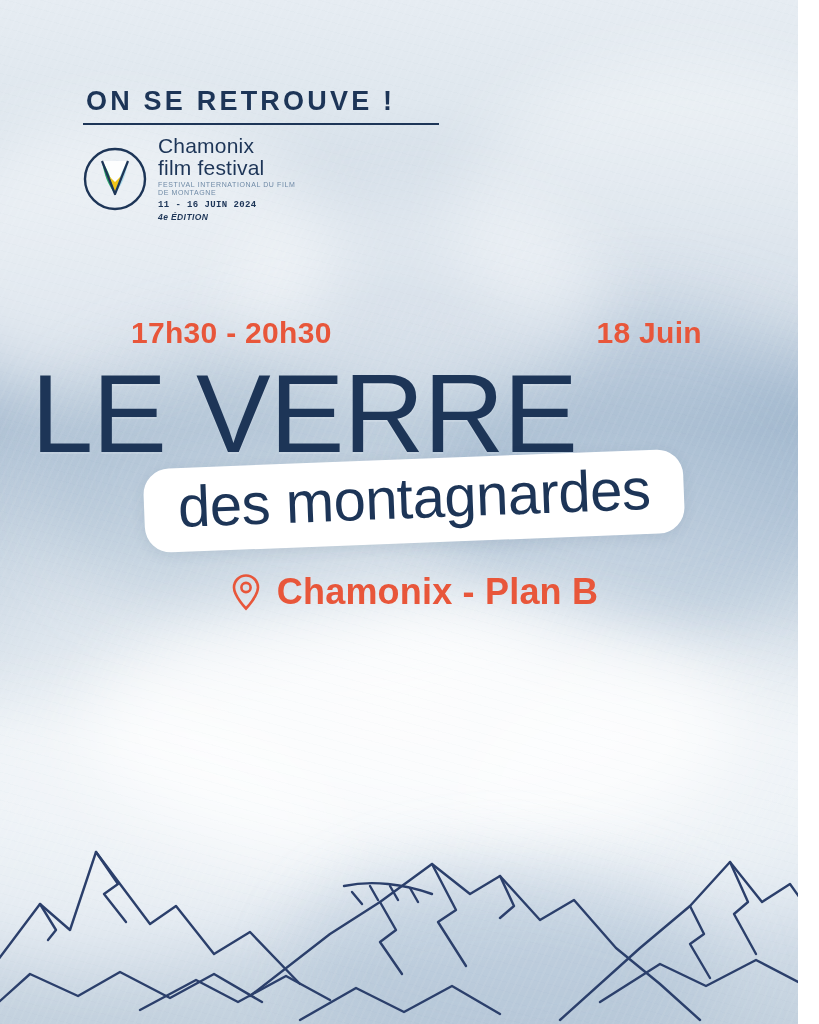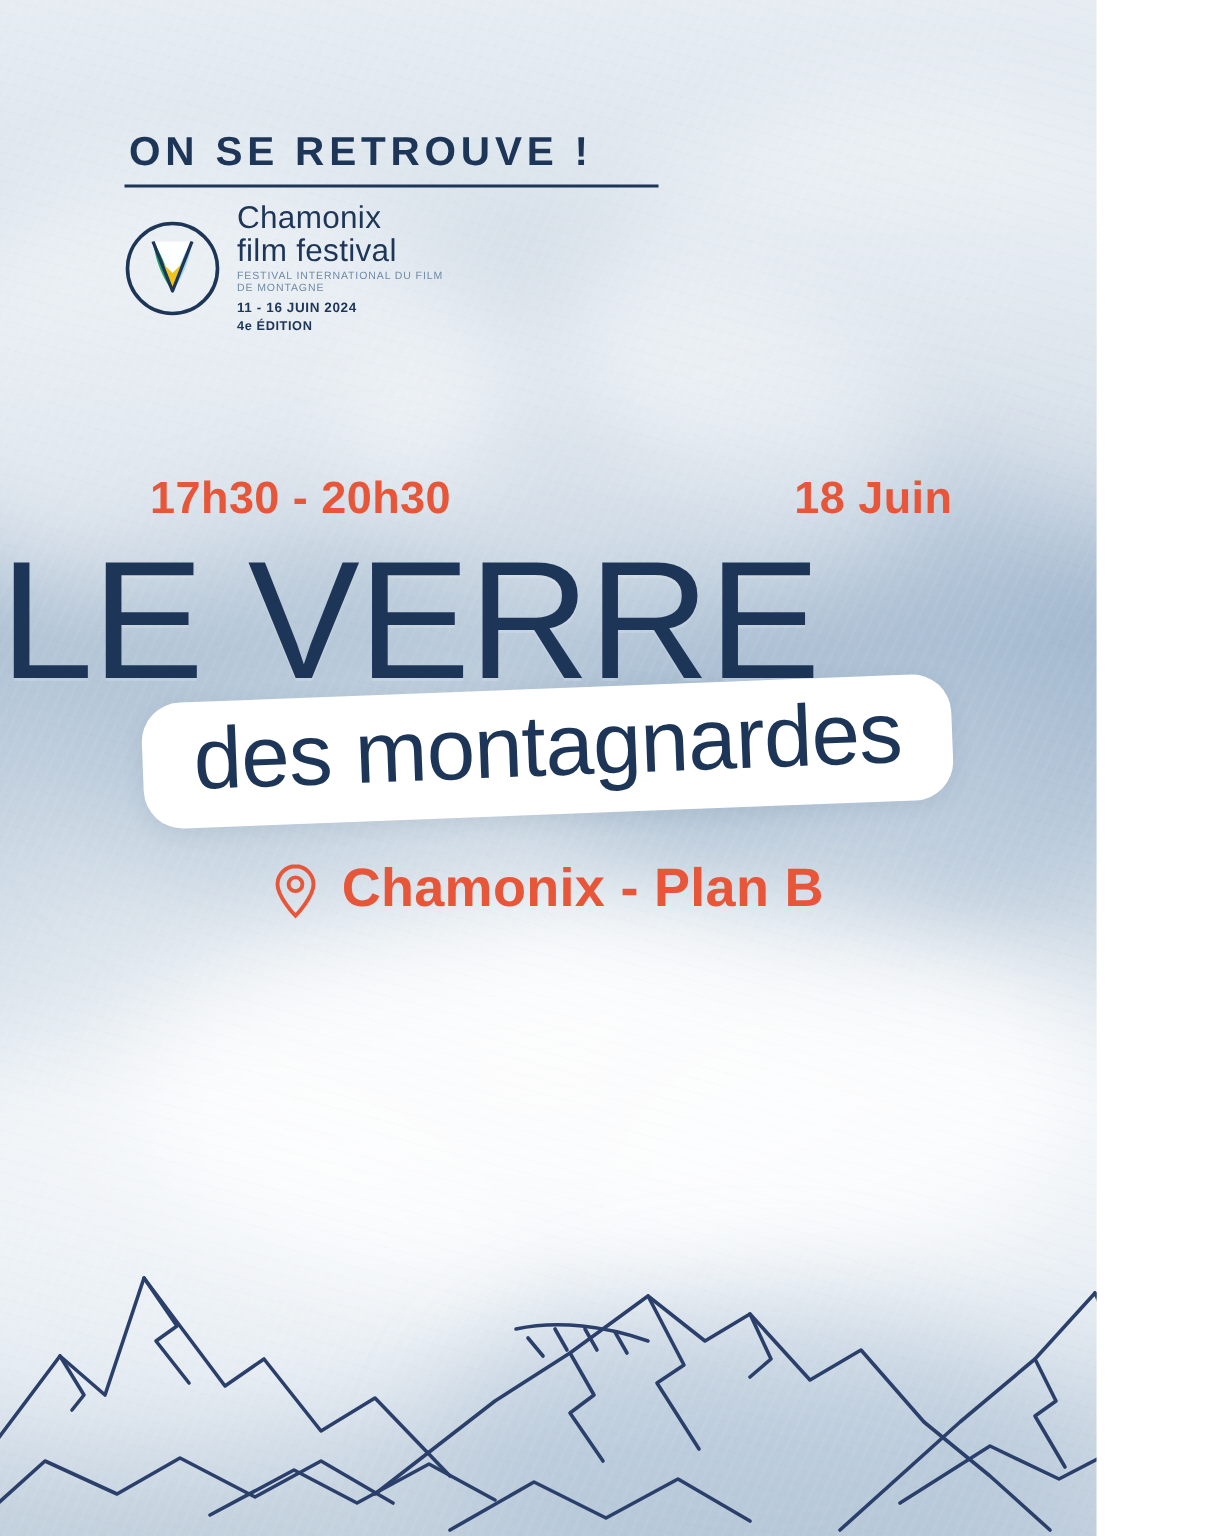--- a/index.html
+++ b/index.html
@@ -6,21 +6,21 @@
     margin: 0;
     padding: 0;
     background: #ffffff;
   }
   body {
     font-family: "Liberation Sans", sans-serif;
   }
 
   .poster {
     position: relative;
-    width: 731px;
+    width: 798px;
     height: 1024px;
     overflow: hidden;
     background:
       radial-gradient(120% 60% at 50% 62%, rgba(255,255,255,0.85) 0%, rgba(255,255,255,0.0) 55%),
       linear-gradient(180deg,
         #e6ecf2 0%,
         #dfe7ee 10%,
         #ccd8e4 22%,
         #b9c9da 33%,
         #aec1d4 42%,
@@ -110,35 +110,38 @@
     margin-top: 2px;
     line-height: 1.15;
     max-width: 150px;
   }
   .logo-dates {
     color: #1d3557;
     font-size: 9px;
     font-weight: bold;
     letter-spacing: 0.4px;
     margin-top: 3px;
+    font-family: Liberation Mono, monospace;
   }
   .logo-edition {
     color: #1d3557;
     font-size: 8.5px;
     font-weight: bold;
     letter-spacing: 0.4px;
     margin-top: 2px;
+    font-style: italic;
   }
 
   
   .event {
     position: absolute;
     left: 0;
     right: 0;
     top: 316px;
+    padding-left: 31px;
   }
   .meta-row {
     position: relative;
     height: 40px;
     margin: 0 96px 0 100px;
   }
   .time {
     position: absolute;
     left: 0;
     top: 0;
@@ -180,21 +183,21 @@
   .subtitle {
     color: #1d3557;
     font-size: 58px;
     font-weight: 500;
     letter-spacing: -0.5px;
     line-height: 1;
     white-space: nowrap;
   }
   .location-row {
     display: flex;
-    align-items: flex-end;
+    align-items: center;
     justify-content: center;
     gap: 16px;
     margin-top: 28px;
   }
   .pin-icon {
     width: 30px;
     height: 38px;
     flex: 0 0 30px;
   }
   .location-text {

